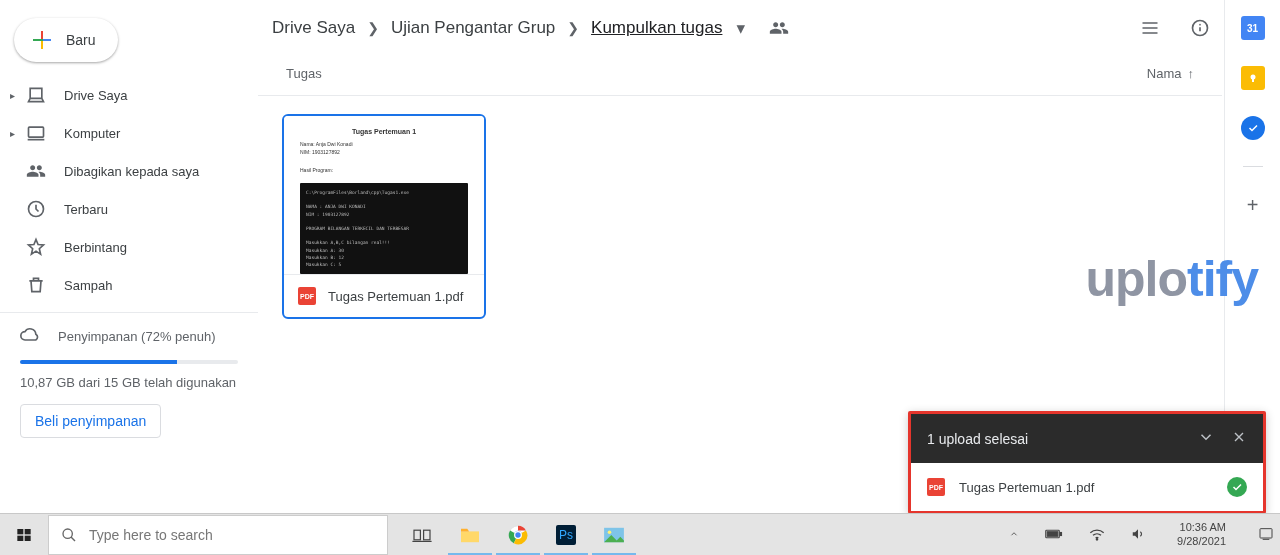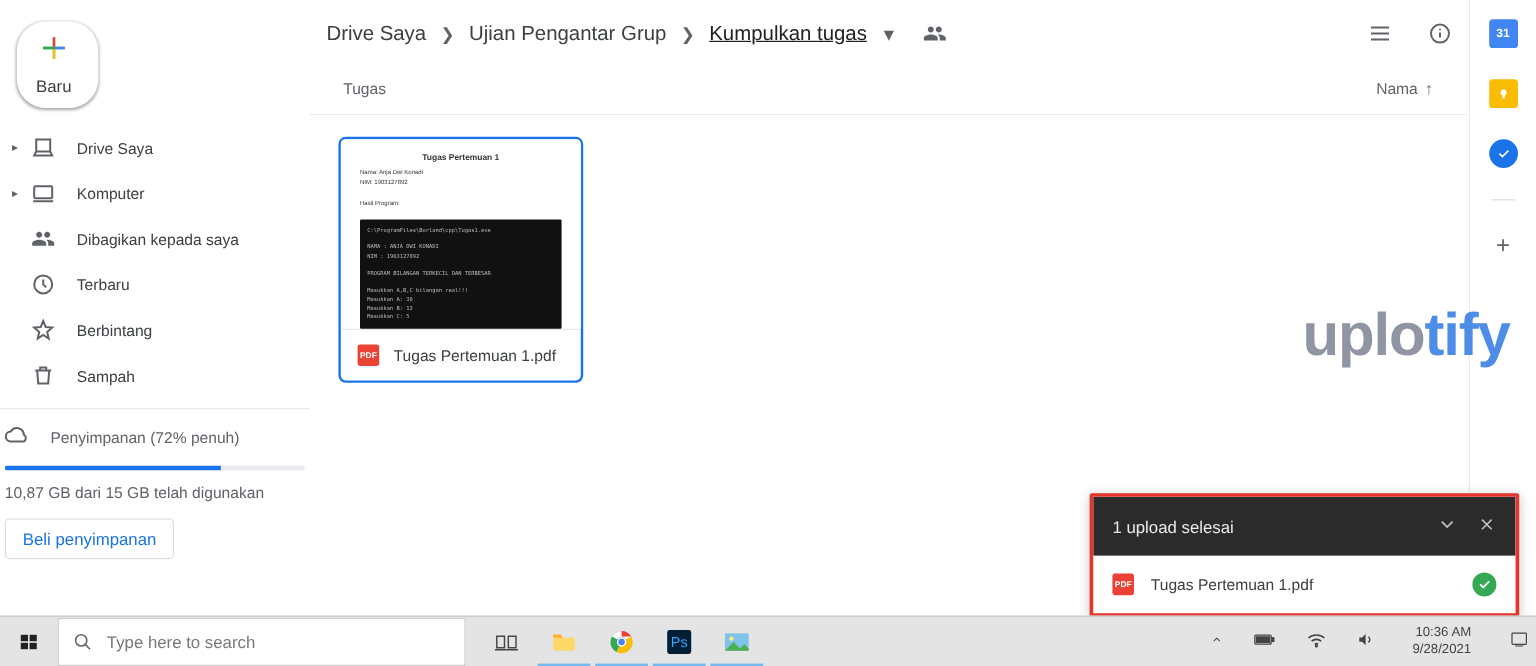--- a/index.html
+++ b/index.html
@@ -11,29 +11,29 @@
 .breadcrumb .seg { padding: 4px 4px; }
 .breadcrumb .seg.current { color: #202124; font-weight: 400; text-decoration: underline; }
 .breadcrumb .chev { color: #5f6368; font-size: 14px; }
 .breadcrumb .drop { color: #5f6368; margin-left: 2px; }
 .topbar .spacer { flex: 1; }
 .topbar .top-icons { display: flex; gap: 26px; color: #5f6368; align-items: center; }
 .icon-btn { width: 24px; height: 24px; display: flex; align-items: center; justify-content: center; cursor: pointer; }
 
 
 .sidebar { position: absolute; top: 0; left: 0; width: 258px; height: 510px; padding: 10px 0; }
-.new-btn { margin: 8px 0 14px 14px; display: flex; align-items: center; gap: 12px; padding: 10px 22px 10px 16px; border-radius: 24px; box-shadow: 0 1px 3px rgba(0,0,0,0.25), 0 1px 2px rgba(0,0,0,0.12); width: fit-content; background: #fff; cursor: pointer; flex-direction: column; }
+.new-btn { margin: 8px 0 14px 14px; display: flex; align-items: center; gap: 12px; padding: 10px 22px 10px 16px; border-radius: 24px; box-shadow: 0 1px 3px rgba(0,0,0,0.25), 0 1px 2px rgba(0,0,0,0.12); width: fit-content; background: #fff; cursor: pointer; }
 .new-btn .plus { width: 24px; height: 24px; }
 .new-btn span { font-size: 14px; color: #3c4043; font-weight: 500; }
 .nav-item { display: flex; align-items: center; height: 38px; padding-left: 10px; cursor: pointer; border-radius: 0 20px 20px 0; margin-right: 18px; }
 .nav-item .exp { width: 14px; color: #5f6368; font-size: 10px; }
 .nav-item .nicon { width: 24px; height: 24px; margin-right: 16px; color: #5f6368; display: flex; align-items: center; justify-content: center; }
 .nav-item .nlabel { font-size: 13px; color: #3c4043; }
 .divider { height: 1px; background: #e8eaed; margin: 8px 0 12px 0; }
-.storage { padding: 0 4px; color: #5f6368; font-size: 13px; }
+.storage { padding: 0 20px; color: #5f6368; font-size: 13px; }
 .storage-row { display: flex; align-items: center; gap: 18px; margin-bottom: 12px; cursor: pointer; }
 .storage-bar { height: 4px; background: #e8eaed; border-radius: 2px; margin: 6px 0 10px 0; overflow: hidden; }
 .storage-bar .fill { height: 100%; background: #1a73e8; width: 72%; }
 .storage-txt { font-size: 13px; color: #5f6368; line-height: 1.4; margin-bottom: 12px; }
 .buy-btn { border: 1px solid #dadce0; color: #1a73e8; padding: 8px 14px; border-radius: 4px; font-size: 14px; background: #fff; cursor: pointer; }
 
 
 .rightrail { position: absolute; right: 0; top: 0; width: 56px; height: 510px; border-left: 1px solid #e8eaed; display: flex; flex-direction: column; align-items: center; padding-top: 16px; gap: 26px; }
 .rail-icon { width: 24px; height: 24px; border-radius: 4px; display: flex; align-items: center; justify-content: center; }
 .rail-cal { background: #4285f4; color: #fff; font-size: 10px; font-weight: bold; border-radius: 3px; position: relative; }

